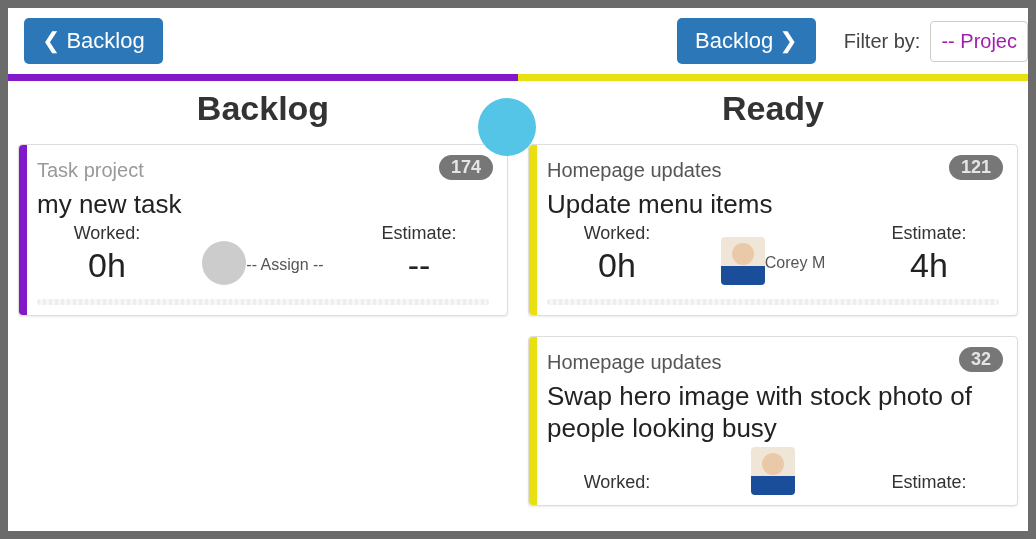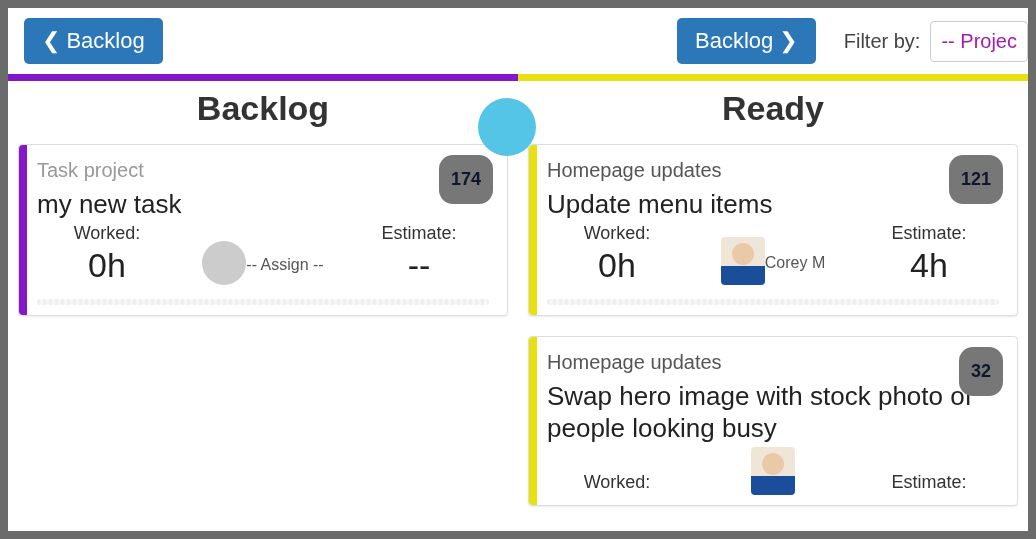--- a/index.html
+++ b/index.html
@@ -14,21 +14,21 @@
   .filter-label { font-size: 20px; color: #444; }
   .filter-select { border: 1px solid #ccc; border-radius: 4px; background: #fff; padding: 8px 10px; font-size: 20px; color: #a21caf; min-width: 80px; }
   .board { display: flex; width: 100%; }
   .lane { width: 50%; position: relative; }
   .lane-bar { height: 7px; width: 100%; }
   .lane-title { text-align: center; font-size: 34px; font-weight: 600; color: #333; padding: 8px 0 16px 0; }
   .cards { padding: 0 10px; display: flex; flex-direction: column; gap: 20px; }
   .card { position: relative; border: 1px solid #ddd; border-radius: 4px; background: #fff; box-shadow: 0 1px 2px rgba(0,0,0,0.08); padding: 14px 18px 10px 18px; }
   .card-stripe { position: absolute; left: 0; top: 0; bottom: 0; width: 8px; border-top-left-radius: 4px; border-bottom-left-radius: 4px; }
   .card-project { color: #999; font-size: 20px; }
-  .card-badge { position: absolute; top: 10px; right: 14px; background: #777; color: #0f172a; font-size: 18px; font-weight: 700; padding: 14px 12px; border-radius: 14px; }
+  .card-badge { position: absolute; top: 10px; right: 14px; background: #777; color: #e5e5e5; font-size: 18px; font-weight: 700; padding: 2px 12px; border-radius: 14px; }
   .card-title { color: #222; font-size: 26px; margin-top: 6px; line-height: 1.25; }
   .card-row { display: flex; justify-content: space-between; align-items: flex-end; margin-top: 2px; padding: 0 10px; }
   .metric { text-align: center; min-width: 120px; }
   .metric-label { font-size: 18px; color: #333; }
   .metric-value { font-size: 34px; font-weight: 400; color: #222; margin-top: 2px; }
   .assignee { text-align: center; display: flex; flex-direction: row; align-items: center; }
   .avatar-empty { width: 44px; height: 44px; border-radius: 50%; background: #ccc; }
   .avatar-face { width: 44px; height: 48px; border-radius: 4px; background: linear-gradient(#f0e6d8 0 60%, #1a4e9b 60% 100%); position: relative; overflow: hidden; }
   .avatar-face::before { content: ""; position: absolute; top: 6px; left: 50%; transform: translateX(-50%); width: 22px; height: 22px; background: #e9c9a8; border-radius: 50%; }
   .assignee-label { font-size: 16px; color: #555; margin-top: 4px; }

